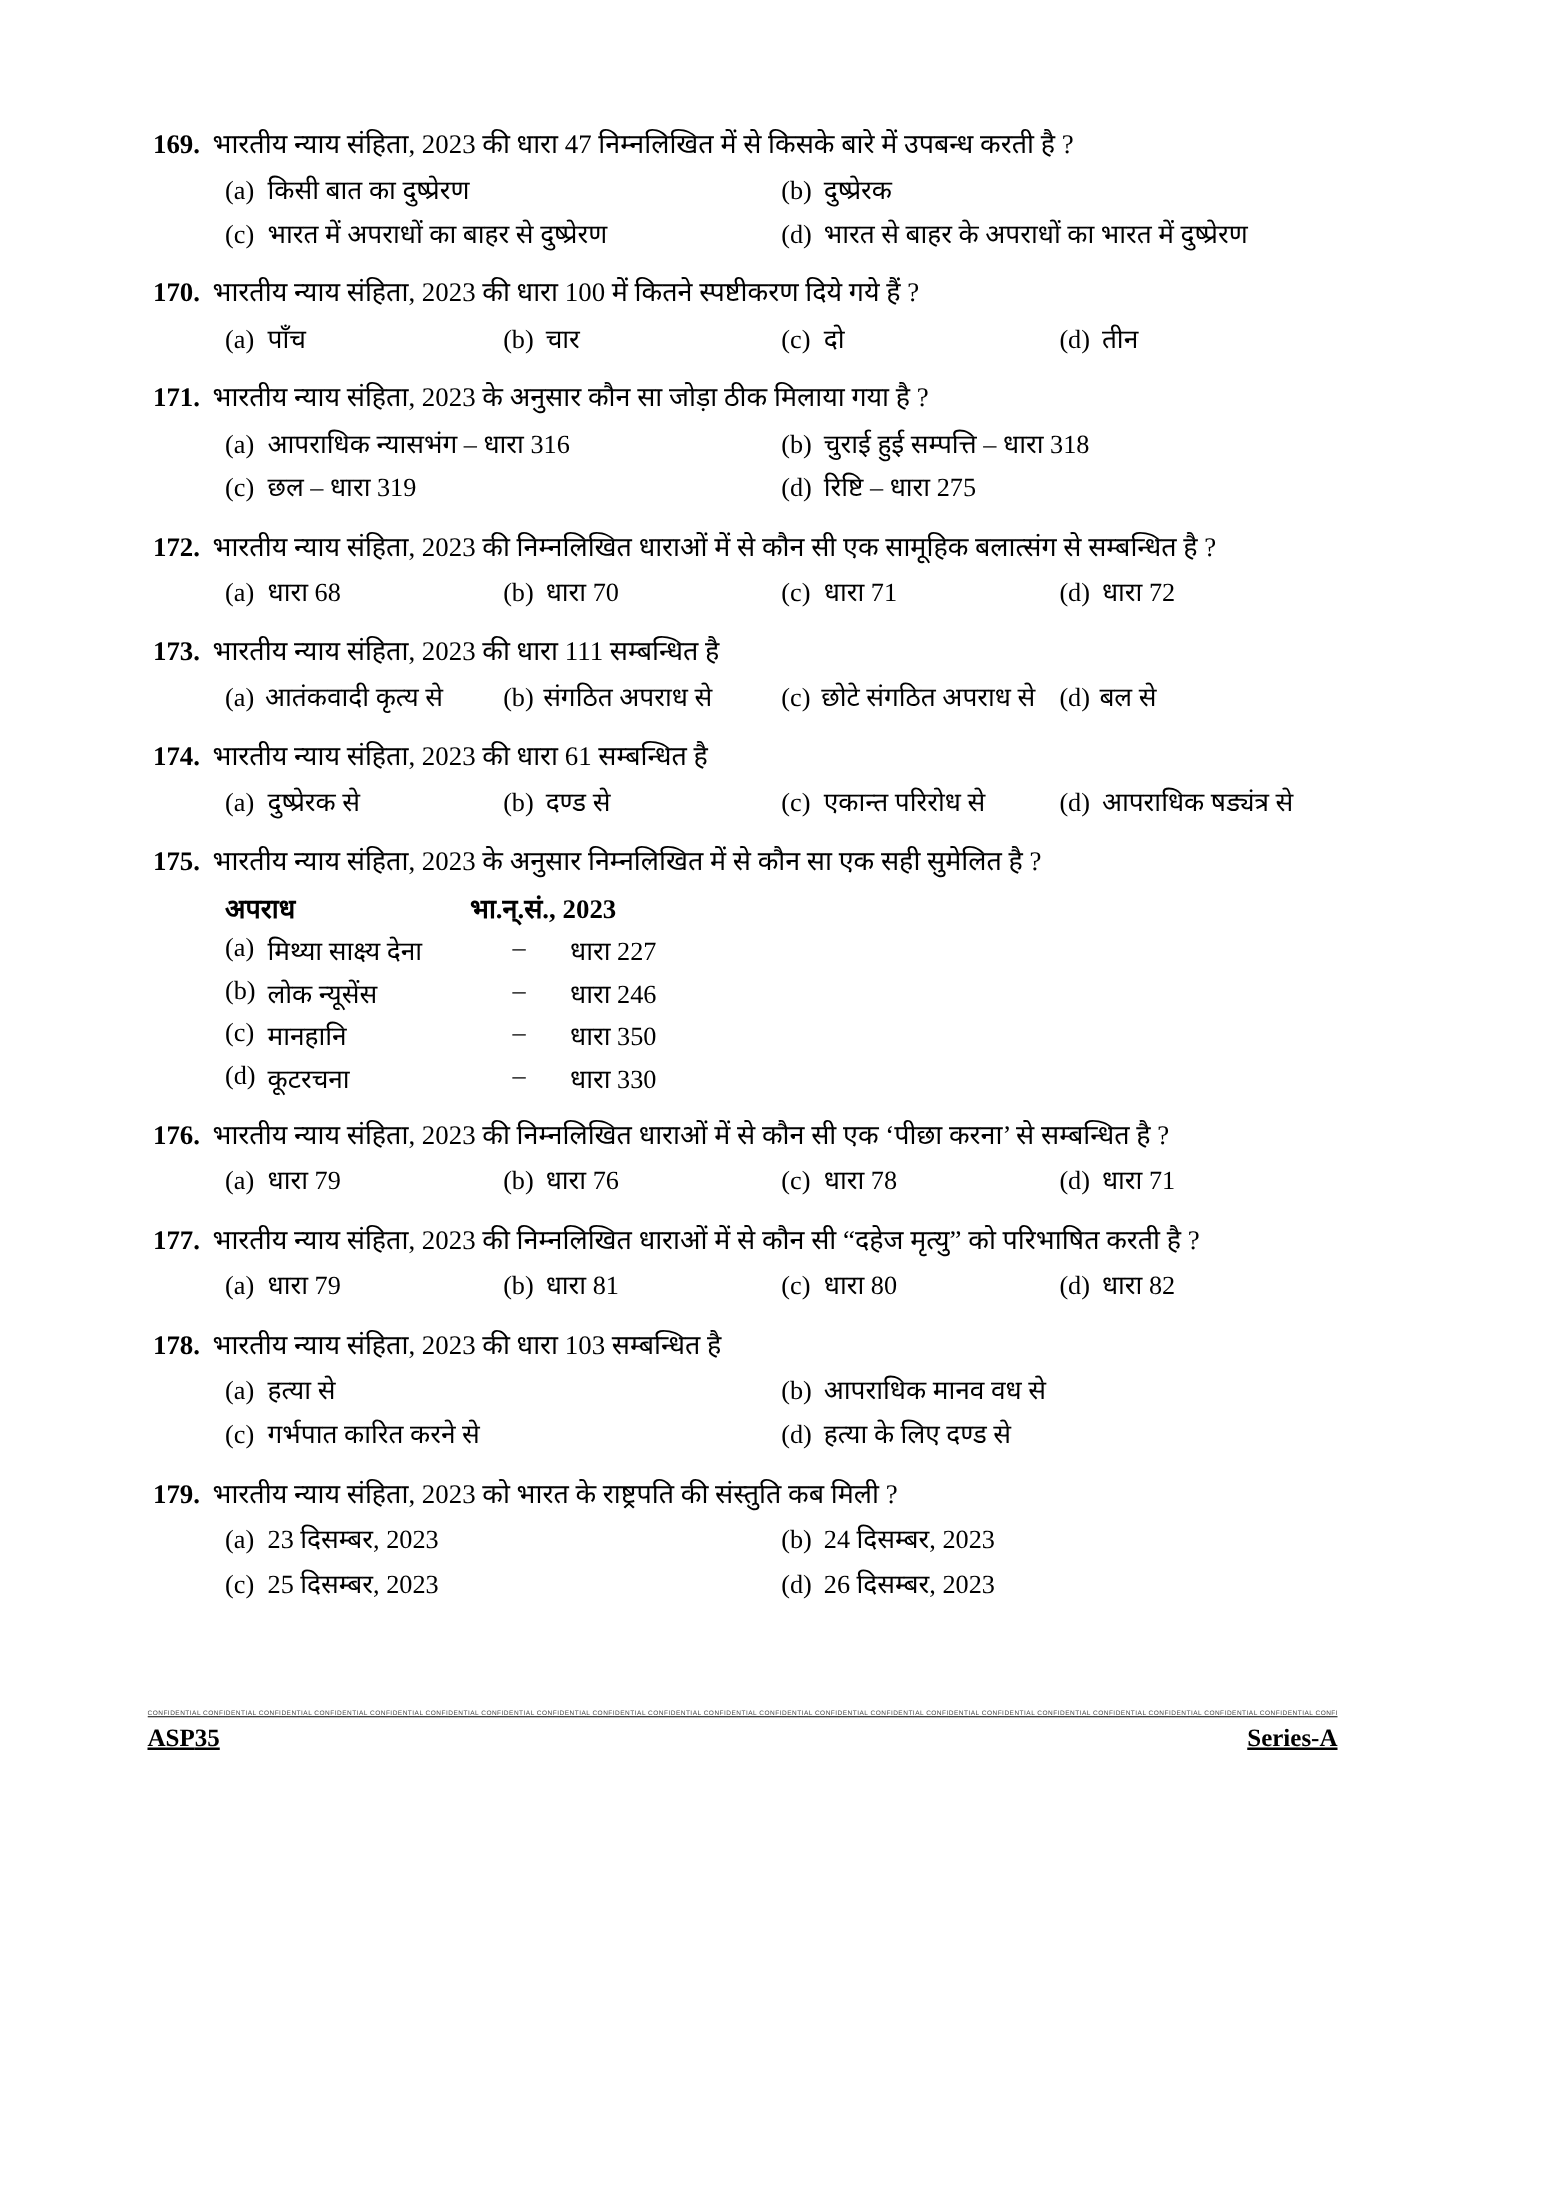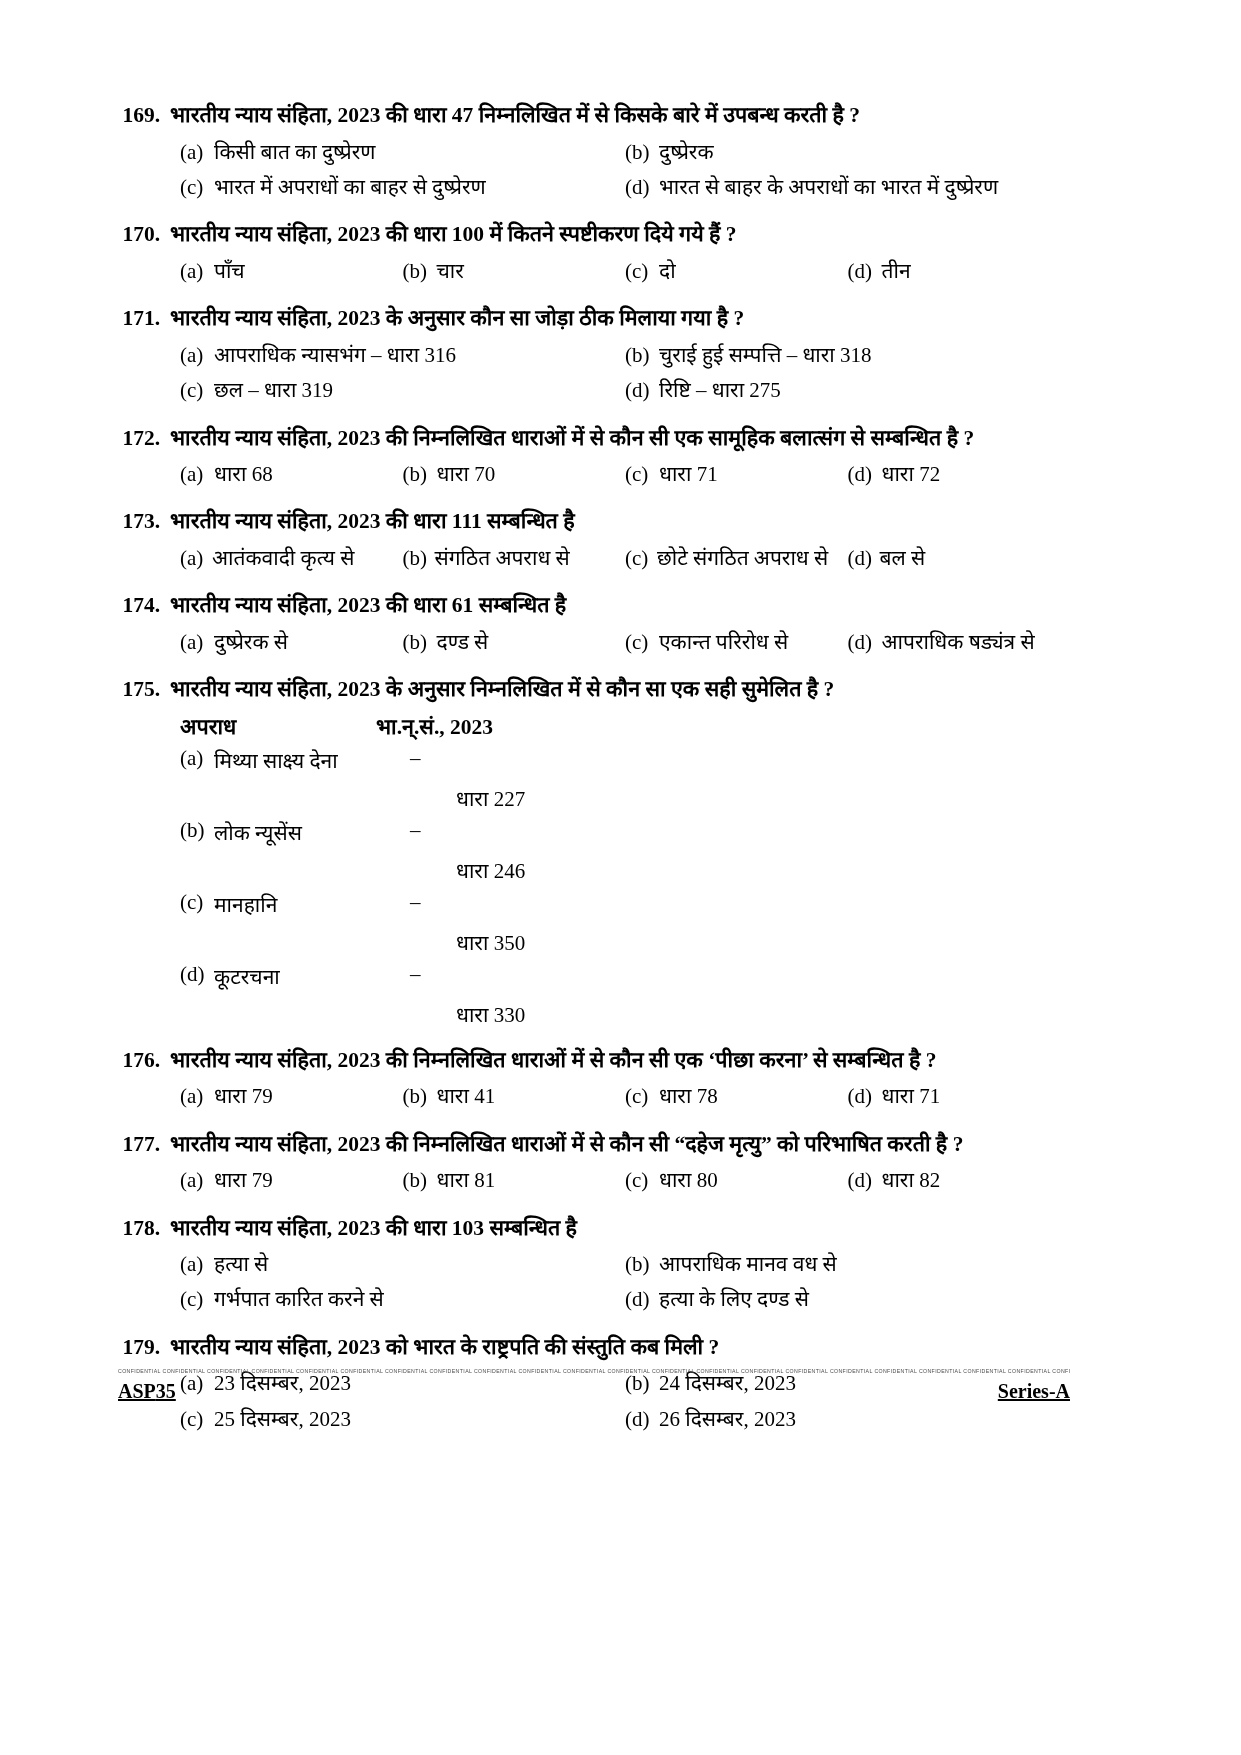--- a/index.html
+++ b/index.html
@@ -34,21 +34,20 @@
     font-weight: bold;
     width: 52px;
     flex: 0 0 52px;
     text-align: right;
     padding-right: 10px;
     box-sizing: border-box;
     font-size: 21.5px;
   }
   .qtext {
     flex: 1 1 auto;
-    font-weight: bold;
   }
   .opts {
     margin-top: 7px;
     padding-left: 62px;
   }
   .optrow {
     display: flex;
     align-items: flex-start;
     margin-bottom: 6px;
   }
@@ -88,21 +87,21 @@
   .matchrow {
     display: flex;
     align-items: flex-start;
     padding-left: 62px;
     font-size: 21px;
     margin-bottom: 6px;
   }
   .matchrow .mlab { width: 34px; flex: 0 0 34px; }
   .matchrow .mleft { width: 196px; flex: 0 0 196px; }
   .matchrow .mdash { width: 46px; flex: 0 0 46px; }
-  .matchrow .mright { flex: 1 1 auto; margin-top: 38px; }
+  .matchrow .mright { flex: 1 1 auto; }
 
   .footer {
     position: absolute;
     left: 118px;
     right: 118px;
     bottom: 352px;
     text-decoration: underline;
   }
   .conf-strip {
     font-size: 5.2px;
@@ -338,21 +337,21 @@
       <div class="qtext">भारतीय न्याय संहिता, 2023 की निम्नलिखित धाराओं में से कौन सी एक ‘पीछा करना’ से सम्बन्धित है ?</div>
     </div>
     <div class="opts cols-4">
       <div class="optrow">
         <div class="opt">
           <span class="optlab">(a)</span>
           <span class="optval">धारा 79</span>
         </div>
         <div class="opt">
           <span class="optlab">(b)</span>
-          <span class="optval">धारा 41</span>
+          <span class="optval">धारा 76</span>
         </div>
         <div class="opt">
           <span class="optlab">(c)</span>
           <span class="optval">धारा 78</span>
         </div>
         <div class="opt">
           <span class="optlab">(d)</span>
           <span class="optval">धारा 71</span>
         </div>
       </div>

